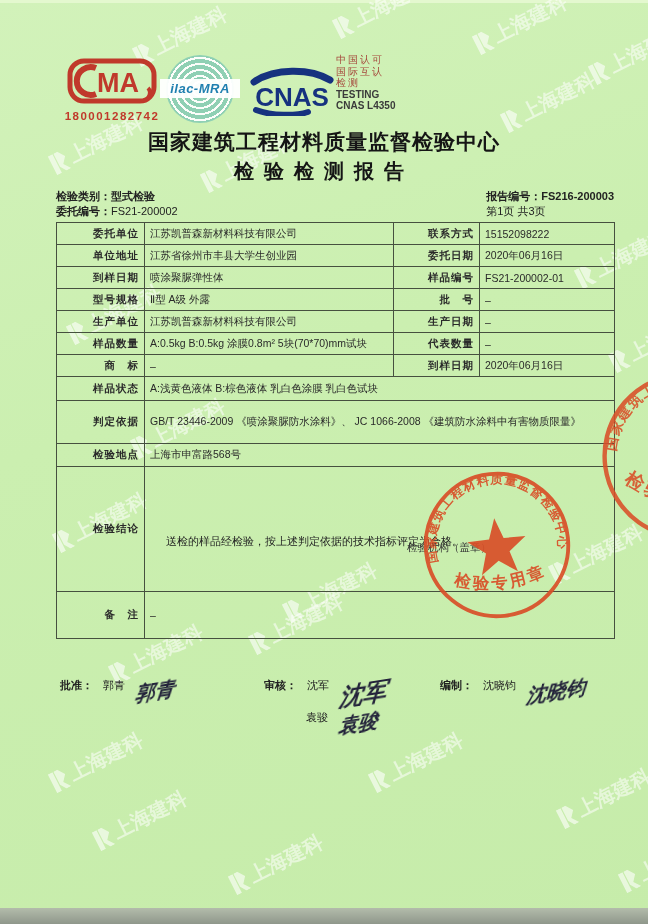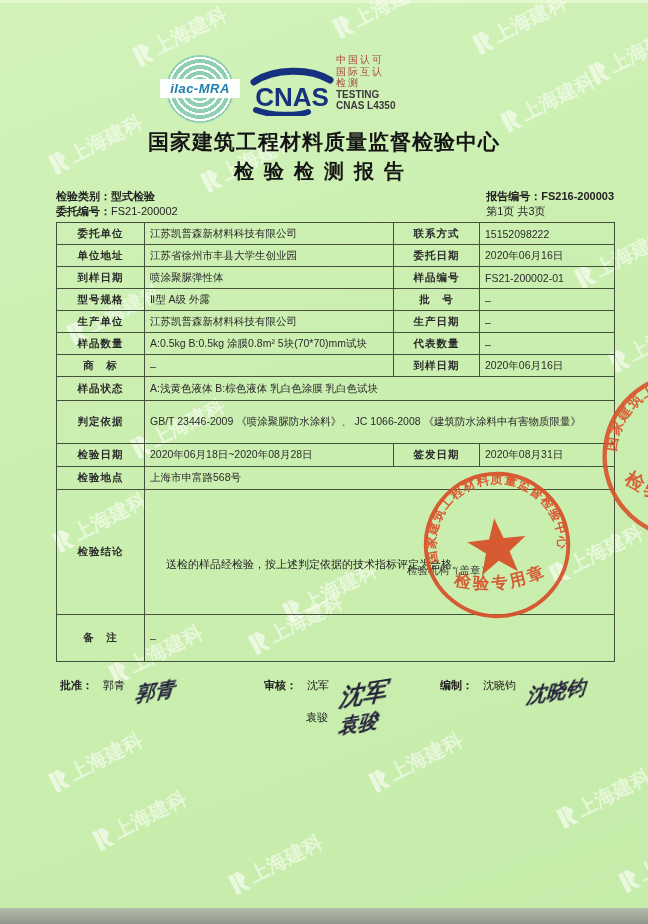--- a/index.html
+++ b/index.html
@@ -43,21 +43,21 @@
   
   .meta-left{position:absolute;left:56px;top:189px;font-size:11px;color:#222;line-height:15px;font-weight:bold;}
   .meta-right{position:absolute;right:34px;top:189px;font-size:11px;color:#222;line-height:15px;}
   .meta-right .rn{font-weight:bold;}
   
   table.report{position:absolute;left:56px;top:222px;width:558px;
     border-collapse:collapse;table-layout:fixed;
     font-size:10.5px;color:#2a2a2a;}
   table.report td{border:1px solid #46503f;padding:1px 5px;vertical-align:middle;
     overflow:hidden;white-space:nowrap;}
-  td.lab{text-align:center;font-weight:bold;letter-spacing:1px;white-space:nowrap;}
+  td.lab{text-align:right;font-weight:bold;letter-spacing:1px;white-space:nowrap;}
   tr.h21 td{height:19px;}
   tr.hstatus td{height:21px;}
   tr.hbasis td{height:40px;}
   tr.hdate td{height:20px;}
   tr.hplace td{height:20px;}
   tr.hconcl td{height:122px;}
   tr.hremark td{height:44px;}
   td.concl-cell{position:relative;vertical-align:top;white-space:normal;}
   .concl-text{margin:24px 0 0 16px;font-size:11px;color:#222;}
   .stamp-label{position:absolute;left:262px;top:74px;font-size:10.5px;color:#333;}
@@ -209,20 +209,29 @@
       </div>
       <div class="wm" style="left: 90px; top: 806px;">
         <svg viewBox="0 0 16 20">
           <path d="M1 0h5v20H1z M7 0h4l5 7-5 6 5 7h-5l-4-6z"></path>
         </svg>
         <span>上海建科</span>
       </div>
     </div>
 
   <div class="logos">
+    <div class="cma">
+      <svg width="92" height="46" viewBox="0 0 92 46">
+        <rect x="4" y="3" width="84" height="40" rx="14" fill="none" stroke="#c0392b" stroke-width="5"></rect>
+        <path d="M30 10 A 14 14 0 1 0 30 36" fill="none" stroke="#c0392b" stroke-width="6"></path>
+        <text x="52" y="34" text-anchor="middle" font-size="27" font-weight="bold" fill="#c0392b" font-family="Liberation Sans, sans-serif">MA</text>
+        <path d="M82 30 q 4 4 0 10" fill="none" stroke="#c0392b" stroke-width="4"></path>
+      </svg>
+      <div class="cma-number">180001282742</div>
+    </div>
     <div class="ilac">
       <div class="ilac-band">ilac-MRA</div>
     </div>
     <div class="cnas">
       <svg width="92" height="50" viewBox="0 0 92 50">
         <path d="M8 16 C 28 2, 64 2, 84 14" fill="none" stroke="#16327f" stroke-width="7" stroke-linecap="round"></path>
         <text x="46" y="40" text-anchor="middle" font-size="26" font-weight="bold" fill="#16327f" font-family="Liberation Sans, sans-serif">CNAS</text>
         <path d="M10 44 C 26 50, 50 50, 62 46" fill="none" stroke="#16327f" stroke-width="6" stroke-linecap="round"></path>
       </svg>
     </div>
@@ -298,26 +307,20 @@
           <td>2020年06月16日</td>
         </tr>
     <tr class="hstatus">
           <td class="lab">样品状态</td>
           <td colspan="3">A:浅黄色液体 B:棕色液体 乳白色涂膜 乳白色试块</td>
         </tr>
     <tr class="hbasis">
           <td class="lab">判定依据</td>
           <td colspan="3" style="white-space:normal">GB/T 23446-2009 《喷涂聚脲防水涂料》、 JC 1066-2008 《建筑防水涂料中有害物质限量》</td>
         </tr>
-    <tr class="hdate">
-          <td class="lab">检验日期</td>
-          <td>2020年06月18日~2020年08月28日</td>
-          <td class="lab">签发日期</td>
-          <td>2020年08月31日</td>
-        </tr>
     <tr class="hplace">
           <td class="lab">检验地点</td>
           <td colspan="3">上海市申富路568号</td>
         </tr>
     <tr class="hconcl">
       <td class="lab">检验结论</td>
       <td colspan="3" class="concl-cell">
         <div class="concl-text">送检的样品经检验，按上述判定依据的技术指标评定为合格。</div>
         <div class="stamp-label">检验机构（盖章）</div>
       </td>

